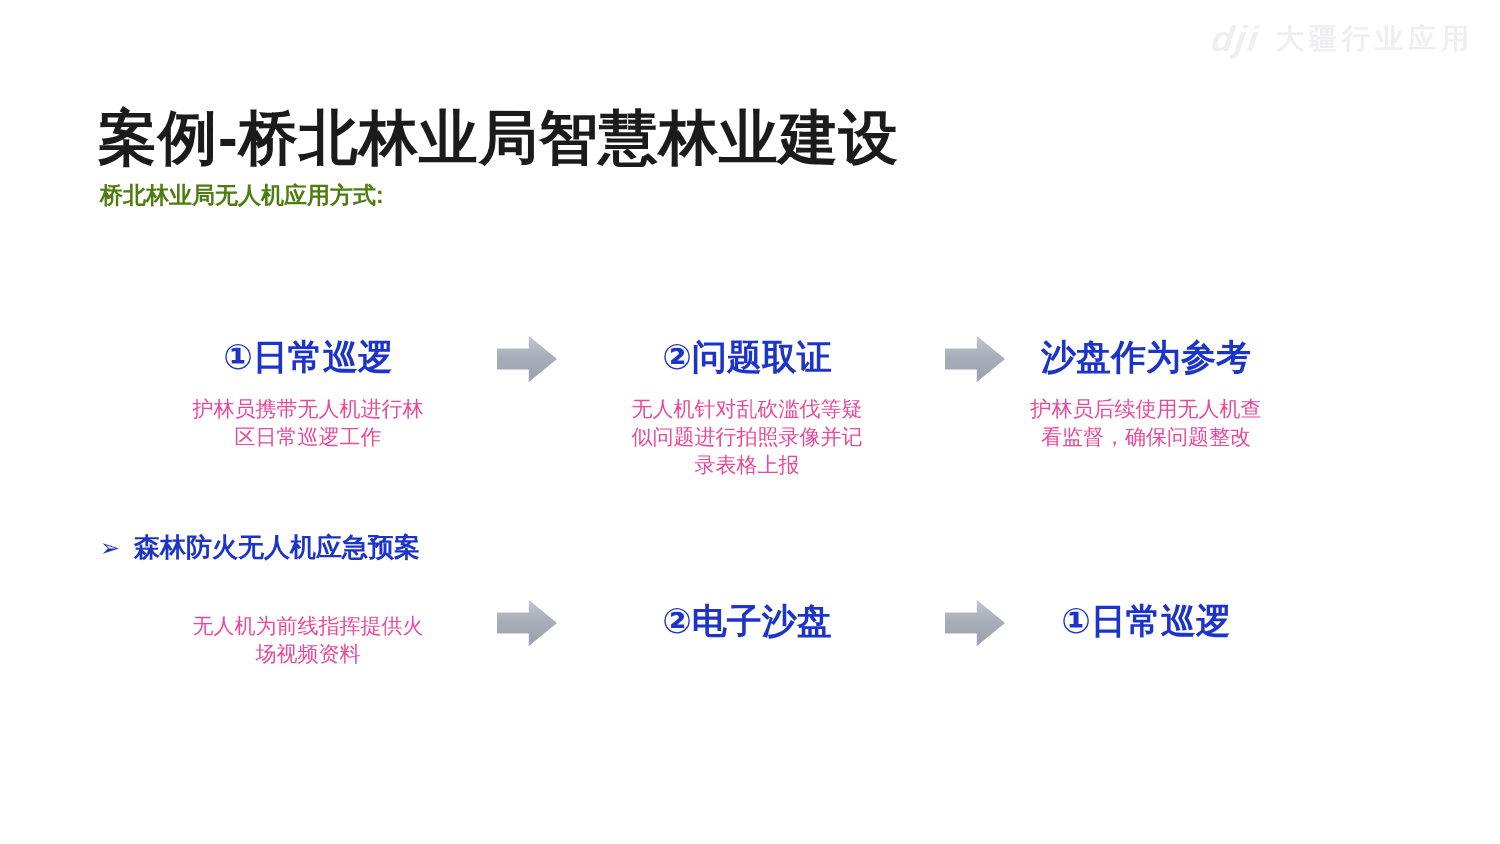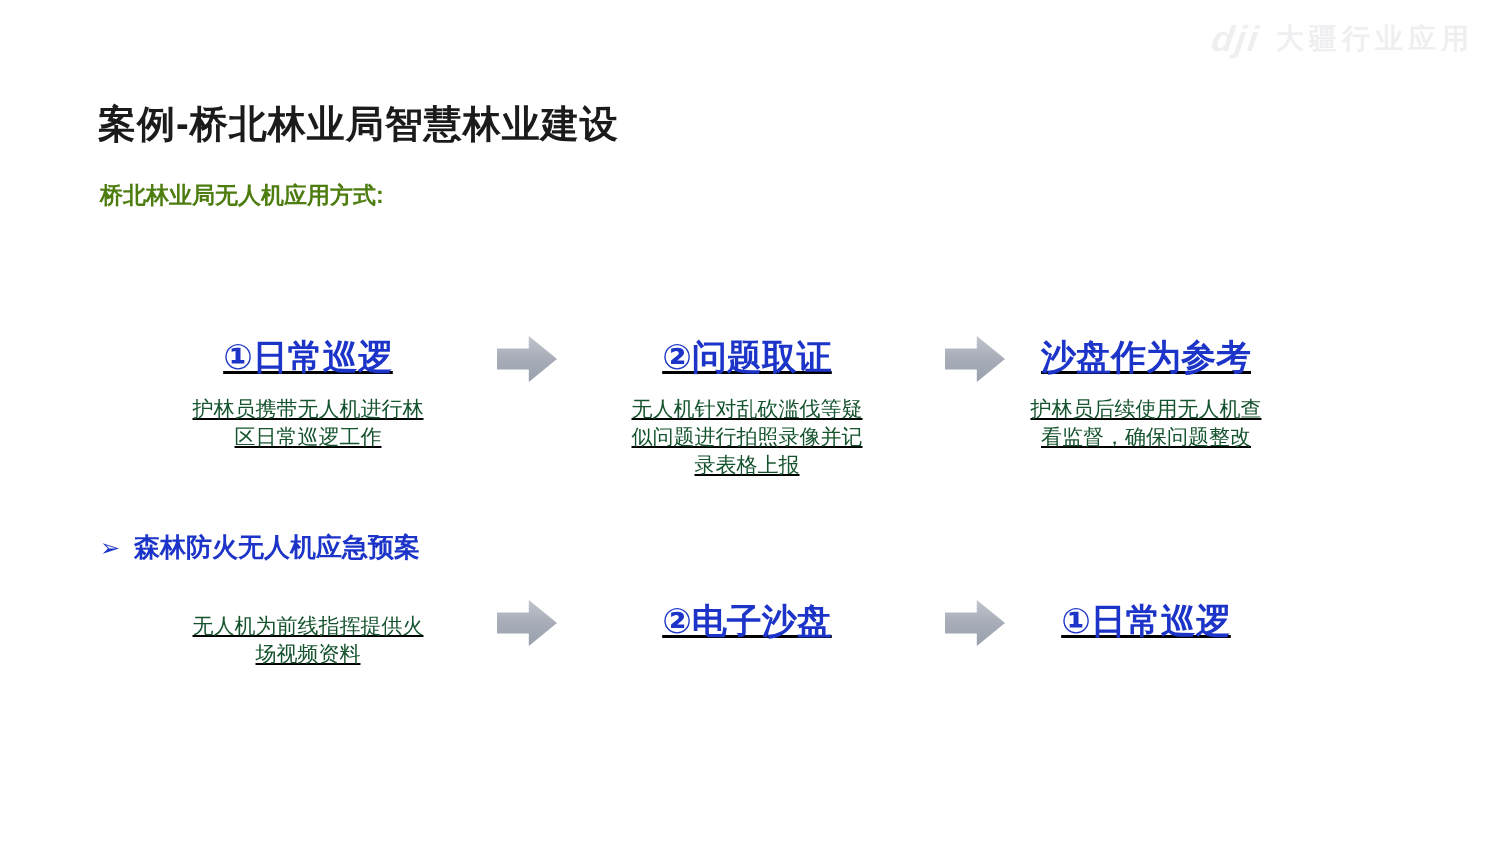--- a/index.html
+++ b/index.html
@@ -35,21 +35,21 @@
   .wm-text {
     font-size: 28px;
     font-weight: 700;
     letter-spacing: 5px;
   }
 
   .title {
     position: absolute;
     left: 98px;
     top: 99px;
-    font-size: 38px;
+    font-size: 59px;
     font-weight: 800;
     color: #1b1b1b;
     letter-spacing: 1px;
     white-space: nowrap;
   }
 
   .subtitle {
     position: absolute;
     left: 100px;
     top: 180px;
@@ -69,40 +69,39 @@
   .sec-head-1 { left: 96px;  top: 267px; }
   .sec-head-2 { left: 100px; top: 530px; }
   .sec-head .bullet { font-size: 24px; }
   .sec-head-1 .bullet { margin-right: 3px; }
   .sec-head-2 .bullet { margin-right: 14px; }
 
   .step {
     position: absolute;
     width: 330px;
     text-align: center;
-    text-decoration: underline;
   }
   .row1 { top: 334px; }
   .row2 { top: 598px; }
   .col1 { left: 143px; }
   .col2 { left: 582px; }
   .col3 { left: 981px; }
 
   .step-title {
     font-size: 35px;
     font-weight: 700;
     color: #1c34c8;
     white-space: nowrap;
   }
 
   .step-desc {
     margin-top: 14px;
     font-size: 21px;
     line-height: 28px;
-    color: #14532d;
+    color: #ec4899;
     white-space: pre-line;
   }
 
   .arrow {
     position: absolute;
     width: 60px;
     height: 46px;
     background: linear-gradient(180deg, #c0c5cd 0%, #a9aeb9 45%, #99a0ad 100%);
     clip-path: polygon(0% 27%, 53% 27%, 53% 0%, 100% 50%, 53% 100%, 53% 73%, 0% 73%);
   }

